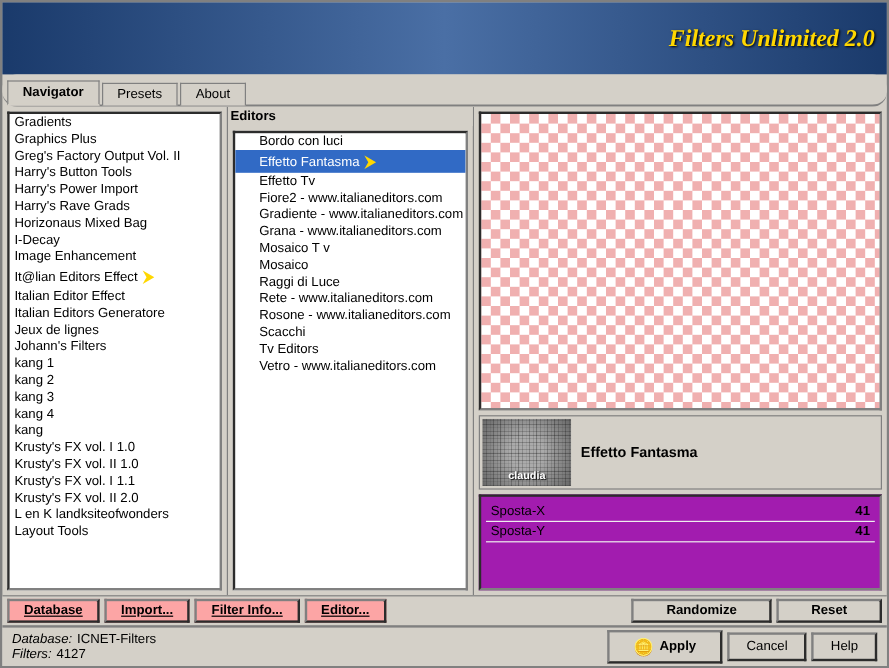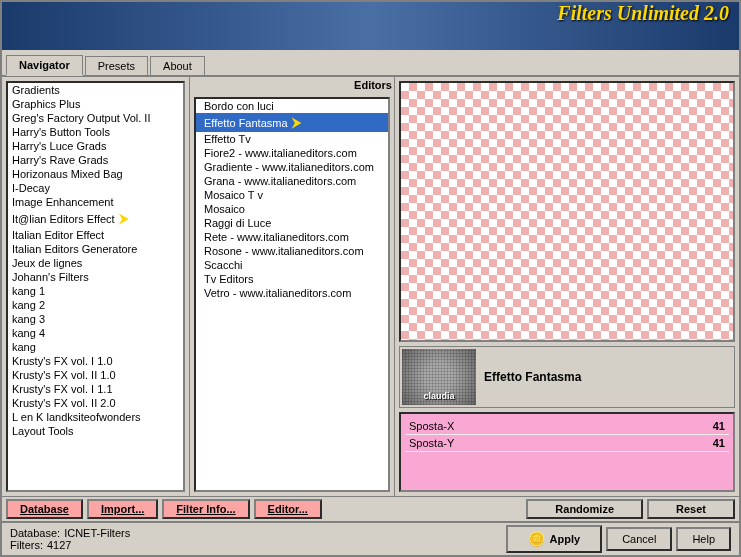--- a/index.html
+++ b/index.html
@@ -16,45 +16,46 @@
       width: 741px;
       height: 557px;
       background: #d4d0c8;
       border: 2px solid #808080;
       display: flex;
       flex-direction: column;
     }
 
     
     .title-bar {
-      height: 48px;
+      height: 60px;
       background: linear-gradient(to right, #1a3a6b, #4a6fa5, #1a3a6b);
       display: flex;
-      align-items: flex-start;
+      align-items: center;
       justify-content: flex-end;
       padding-right: 10px;
       flex-shrink: 0;
     }
     .title-bar-text {
       color: #FFD700;
       font-size: 20px;
       font-weight: bold;
       font-style: italic;
       font-family: 'Times New Roman', serif;
       text-shadow: 1px 1px 2px #000;
     }
 
     
     .tab-bar {
       display: flex;
-      align-items: center;
+      align-items: flex-end;
       background: #d4d0c8;
       padding: 4px 4px 0 4px;
       border-bottom: 2px solid #808080;
       flex-shrink: 0;
+      border-radius: 12px;
     }
     .tab {
       padding: 3px 12px;
       background: #d4d0c8;
       border: 1px solid #808080;
       border-bottom: none;
       cursor: pointer;
       font-size: 11px;
       margin-right: 2px;
       position: relative;
@@ -108,36 +109,36 @@
     
     .middle-panel {
       width: 205px;
       display: flex;
       flex-direction: column;
       border-right: 1px solid #808080;
       flex-shrink: 0;
     }
 
     .editors-header {
-      text-align: right;
+      text-align: left;
       font-weight: bold;
       padding: 2px;
       background: #d4d0c8;
       font-size: 11px;
     }
 
     .middle-list {
       flex: 1;
       overflow-y: scroll;
       background: white;
       border: 2px inset #808080;
       margin: 4px;
     }
     .middle-list-item {
-      padding: 1px 8px;
+      padding: 1px 20px;
       cursor: pointer;
       white-space: nowrap;
       font-size: 11px;
     }
     .middle-list-item.selected {
       background: #316ac5;
       color: white;
     }
 
     
@@ -195,21 +196,21 @@
       text-shadow: 1px 1px 1px black;
     }
 
     .effect-name-label {
       padding: 4px 8px;
       font-size: 12px;
       font-weight: bold;
     }
 
     .params-area {
-      background: #f9a8d4;
+      background: #a21caf;
       border: 2px inset #808080;
       padding: 4px;
       min-height: 80px;
     }
 
     .param-row {
       display: flex;
       justify-content: space-between;
       padding: 2px 4px;
       border-bottom: 1px solid #eee;
@@ -291,21 +292,21 @@
       border: 2px outset #808080;
       cursor: pointer;
       font-size: 11px;
     }
 
     ::-webkit-scrollbar { width: 14px; }
     ::-webkit-scrollbar-track { background: #d4d0c8; }
     ::-webkit-scrollbar-thumb { background: #808080; border: 2px outset #fff; }
 
     .status-row { display: flex; gap: 4px; }
-    .status-label { font-weight: normal; }
+    .status-label { font-weight: normal; font-style: italic; }
     .status-value { font-weight: normal; }
   </style>
 </head>
 <body>
 
 <div class="window">
 
   <div class="title-bar">
     <span class="title-bar-text">Filters Unlimited 2.0</span>
   </div>
@@ -323,21 +324,21 @@
   </div>
 
   <div class="main-content">
 
     <div class="left-panel">
       <div class="left-list">
         <div class="left-list-item">Gradients</div>
         <div class="left-list-item">Graphics Plus</div>
         <div class="left-list-item">Greg's Factory Output Vol. II</div>
         <div class="left-list-item">Harry's Button Tools</div>
-        <div class="left-list-item">Harry's Luce Grads</div>
+        <div class="left-list-item">Harry's Power Import</div>
         <div class="left-list-item">Harry's Rave Grads</div>
         <div class="left-list-item">Horizonaus Mixed Bag</div>
         <div class="left-list-item">I-Decay</div>
         <div class="left-list-item">Image Enhancement</div>
         <div class="left-list-item arrow-item">
           <span>It@lian Editors Effect</span>
           <span class="arrow-marker">⮞</span>
         </div>
         <div class="left-list-item">Italian Editor Effect</div>
         <div class="left-list-item">Italian Editors Generatore</div>

